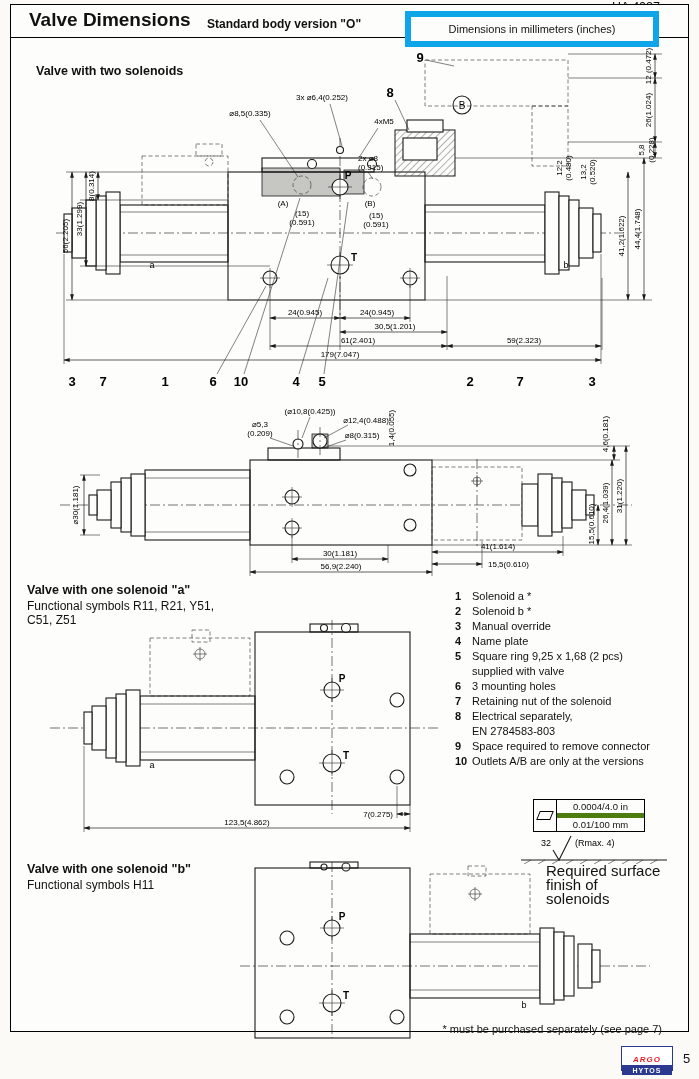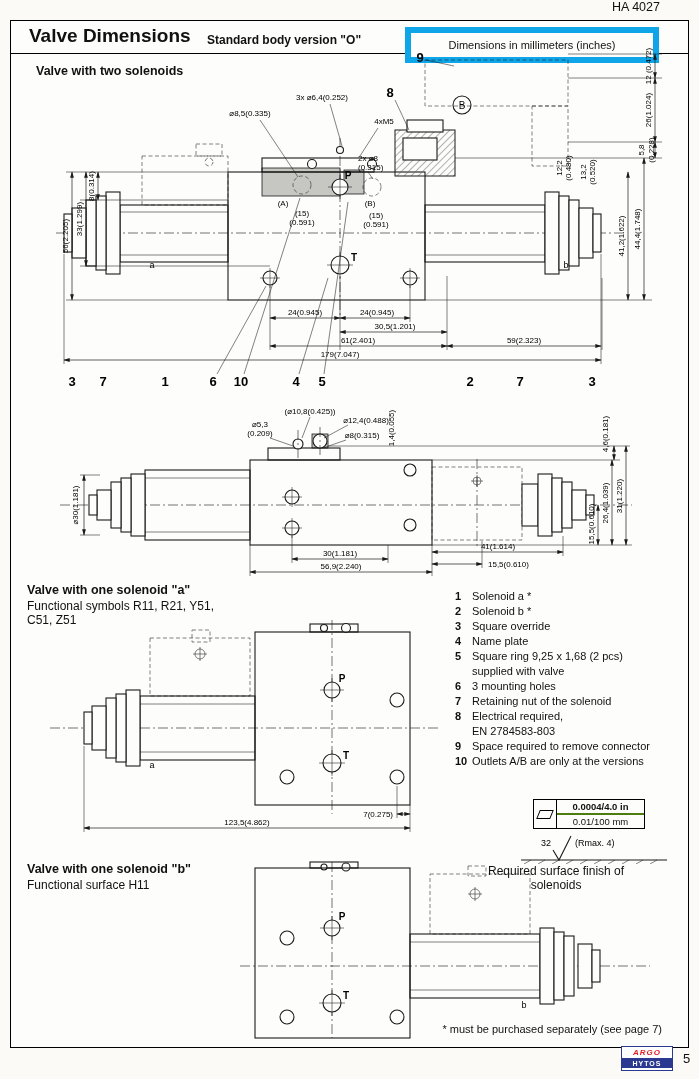--- a/index.html
+++ b/index.html
@@ -1,42 +1,42 @@
 <!DOCTYPE html>
 <html><head>
 <meta charset="utf-8">
 <style>
   html,body{margin:0;padding:0;background:#fbfaf7;}
   #page{position:relative;width:699px;height:1079px;background:#fbfaf7;font-family:"Liberation Sans",sans-serif;color:#111;overflow:hidden;}
   .abs{position:absolute;}
-  #frame{position:absolute;left:10px;top:20px;width:677px;height:1026px;border:1.6px solid #000;background:#fdfdfb;}
+  #frame{position:absolute;left:10px;top:4px;width:677px;height:1026px;border:1.6px solid #000;background:#fdfdfb;}
   #hdr{position:absolute;left:0;top:0;width:100%;height:32px;border-bottom:1.4px solid #000;}
   #hdr-title{position:absolute;left:18px;top:4px;font-size:19px;font-weight:bold;}
   #hdr-sub{position:absolute;left:196px;top:12px;font-size:12px;font-weight:bold;}
   #units-box{position:absolute;left:394px;top:6px;width:242px;height:24px;border:6px solid #0ea5e9;display:flex;align-items:center;justify-content:center;font-size:11px;background:#fdfdfb;}
   #doc-code{position:absolute;left:612px;top:0px;font-size:12.5px;}
   #pageno{position:absolute;left:683px;top:1051px;font-size:13px;}
   .sec-h{font-size:12.5px;font-weight:bold;text-align:right;}
   .sec-s{font-size:12px;}
   #legend{position:absolute;left:455px;top:589px;width:232px;font-size:11px;line-height:15px;}
   .legend-row{display:flex;}
   .legend-num{display:inline-block;width:17px;font-weight:bold;flex:0 0 17px;}
   .legend-text{flex:1;}
   
   #sf-box{position:absolute;left:533px;top:799px;width:110px;border:1px solid #000;display:flex;background:#fdfdfb;}
   #sf-ico{width:22px;border-right:1px solid #000;display:flex;align-items:center;justify-content:center;}
   #sf-par{width:12px;height:7px;border:1.2px solid #000;transform:skewX(-22deg);}
   .sf-rows{flex:1;}
   .sf-row{font-size:9.5px;text-align:center;padding:1px 2px;}
-  .sf-row:first-child{border-bottom:2px solid #4d7c0f;font-weight:bold;}
-  #sf-cap{position:absolute;left:488px;top:864px;font-size:12px;line-height:14px;text-align:center;}
+  .sf-row:first-child{border-bottom:5px solid #4d7c0f;}
+  #sf-cap{position:absolute;left:546px;top:864px;font-size:15px;line-height:14px;}
   #footnote{position:absolute;left:364px;top:1023px;width:298px;text-align:right;font-size:11px;}
   
   #logo{position:absolute;left:621px;top:1046px;width:50px;height:23px;border:1px solid #2b3990;background:#fff;}
-  #logo-top{height:11px;display:flex;align-items:center;justify-content:center;color:#e31e24;font-weight:bold;font-style:italic;font-size:8px;letter-spacing:1px;}
+  #logo-top{height:11px;display:flex;align-items:center;justify-content:center;color:#e31e24;font-weight:bold;font-style:italic;font-size:8px;letter-spacing:1px;margin-top:7px;}
   #logo-bot{height:10px;background:#2b3990;color:#fff;font-weight:bold;font-size:7px;display:flex;align-items:center;justify-content:center;letter-spacing:1px;}
   
   svg text{font-family:"Liberation Sans",sans-serif;font-size:8px;fill:#000;}
   text.mid{text-anchor:middle;}
   text.end{text-anchor:end;}
   text.lbl{font-size:10px;font-weight:bold;text-anchor:middle;}
   text.callout{font-size:13px;font-weight:bold;text-anchor:middle;}
   .out{stroke:#1a1a1a;stroke-width:1.1;fill:none;}
   .outf{stroke:#1a1a1a;stroke-width:1.1;fill:#fdfdfb;}
   .thin{stroke:#1a1a1a;stroke-width:0.55;fill:none;}
@@ -356,21 +356,21 @@
     <div class="legend-row">
         <span class="legend-num">1</span>
         <span class="legend-text">Solenoid a *</span>
       </div>
     <div class="legend-row">
         <span class="legend-num">2</span>
         <span class="legend-text">Solenoid b *</span>
       </div>
     <div class="legend-row">
         <span class="legend-num">3</span>
-        <span class="legend-text">Square override</span>
+        <span class="legend-text">Manual override</span>
       </div>
     <div class="legend-row">
         <span class="legend-num">4</span>
         <span class="legend-text">Name plate</span>
       </div>
     <div class="legend-row">
         <span class="legend-num">5</span>
         <span class="legend-text">Square ring 9,25 x 1,68 (2 pcs)</span>
       </div>
     <div class="legend-row">
@@ -380,21 +380,21 @@
     <div class="legend-row">
         <span class="legend-num">6</span>
         <span class="legend-text">3 mounting holes</span>
       </div>
     <div class="legend-row">
         <span class="legend-num">7</span>
         <span class="legend-text">Retaining nut of the solenoid</span>
       </div>
     <div class="legend-row">
         <span class="legend-num">8</span>
-        <span class="legend-text">Electrical required,</span>
+        <span class="legend-text">Electrical separately,</span>
       </div>
     <div class="legend-row">
         <span class="legend-num"></span>
         <span class="legend-text">EN 2784583-803</span>
       </div>
     <div class="legend-row">
         <span class="legend-num">9</span>
         <span class="legend-text">Space required to remove connector</span>
       </div>
     <div class="legend-row">
@@ -476,21 +476,21 @@
       <line class="thin" x1="126" y1="28" x2="119" y2="32"></line>
         <line class="thin" x1="140" y1="28" x2="133" y2="32"></line>
     </g>
   </svg>
   <div id="sf-cap">
     <div>Required surface finish of</div>
     <div>solenoids</div>
   </div>
 
   <div class="abs sec-h" style="left:27px;top:862px">Valve with one solenoid "b"</div>
-  <div class="abs sec-s" style="left:27px;top:878px">Functional surface  H11</div>
+  <div class="abs sec-s" style="left:27px;top:878px">Functional symbols  H11</div>
 
   <svg class="abs" style="left:10px;top:860px" width="660" height="180" viewBox="0 0 660 180">
     <line class="cl" x1="230" y1="106" x2="640" y2="106"></line>
     <line class="cl" x1="322" y1="2" x2="322" y2="178"></line>
     <g>
       <rect class="out" x="300" y="2" width="48" height="6"></rect>
       <circle class="outf" cx="314" cy="7" r="3"></circle>
       <circle class="outf" cx="336" cy="7" r="4"></circle>
       <rect class="out" x="245" y="8" width="155" height="170"></rect>
       <circle class="outf" cx="322" cy="68" r="8"></circle>

